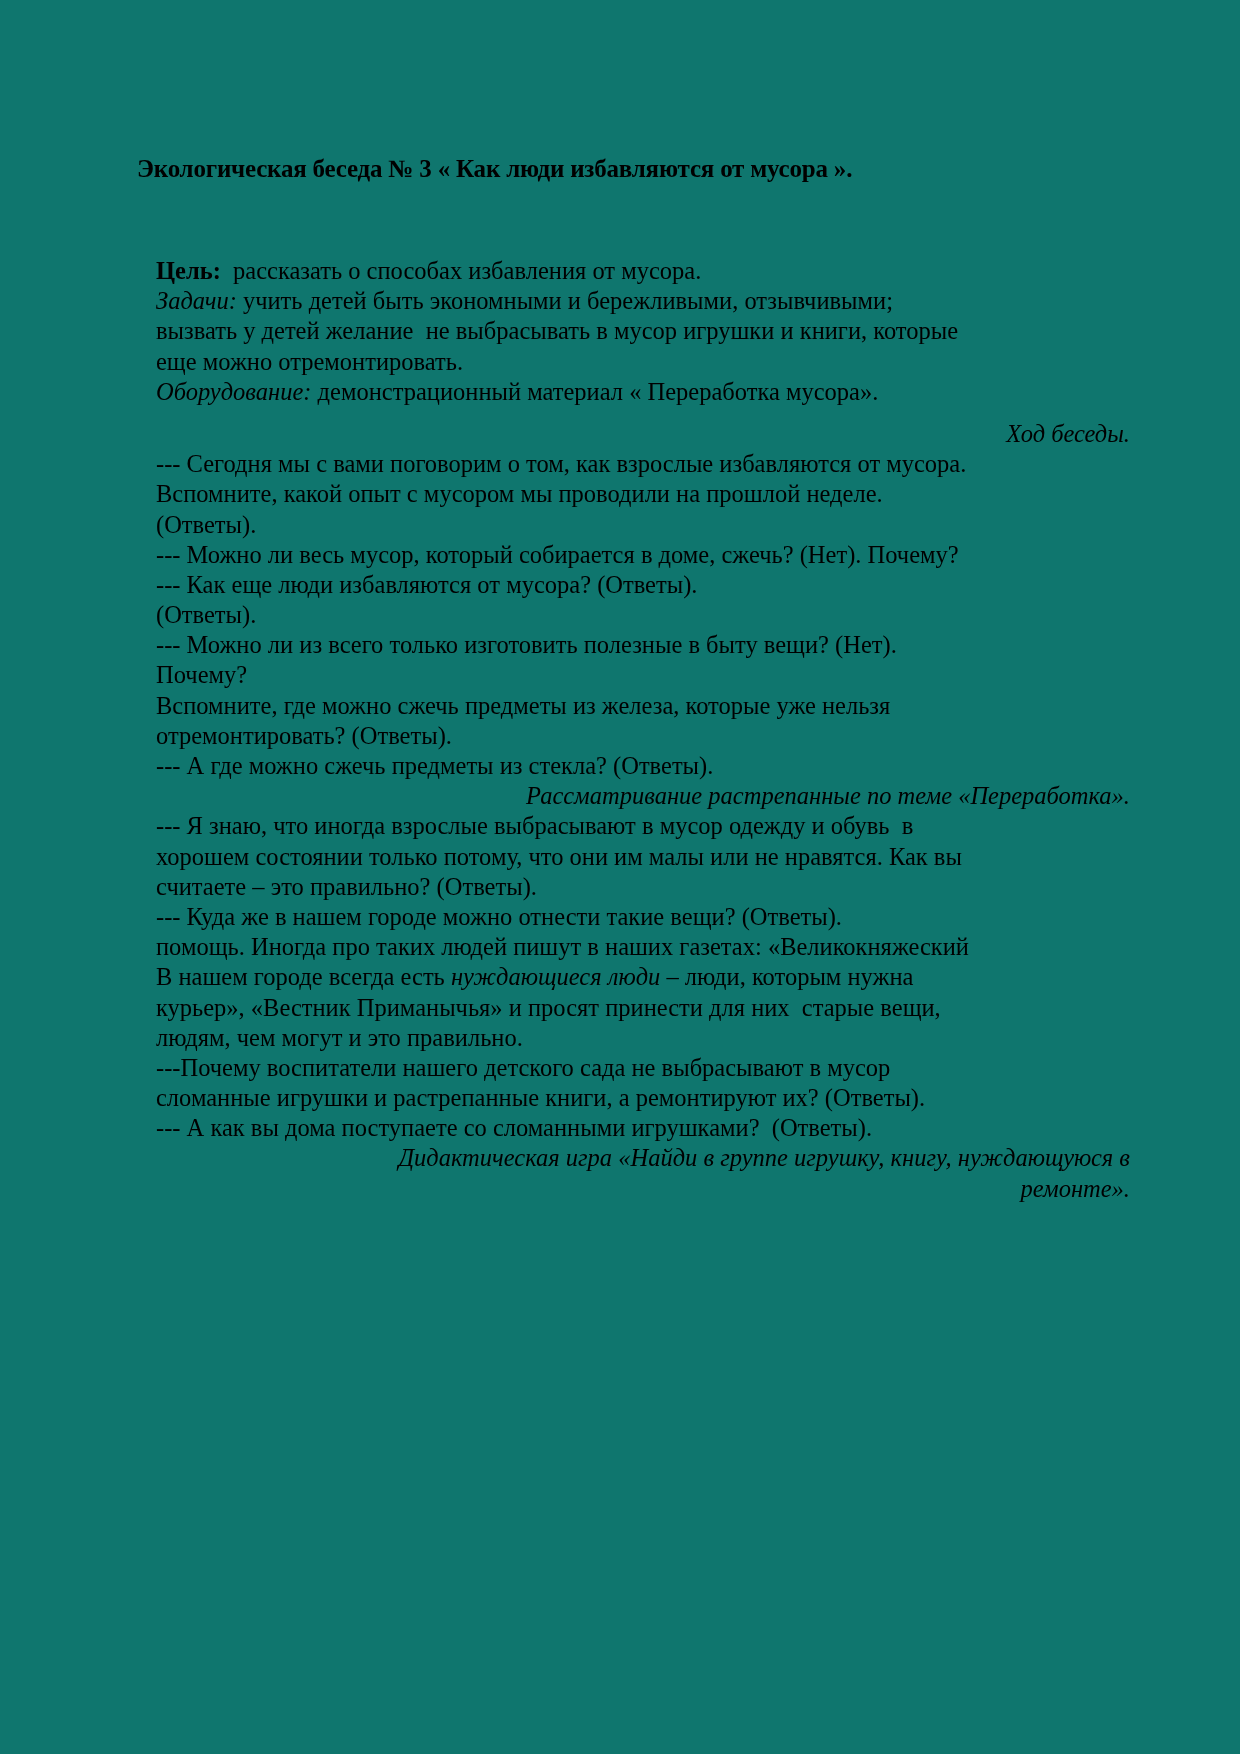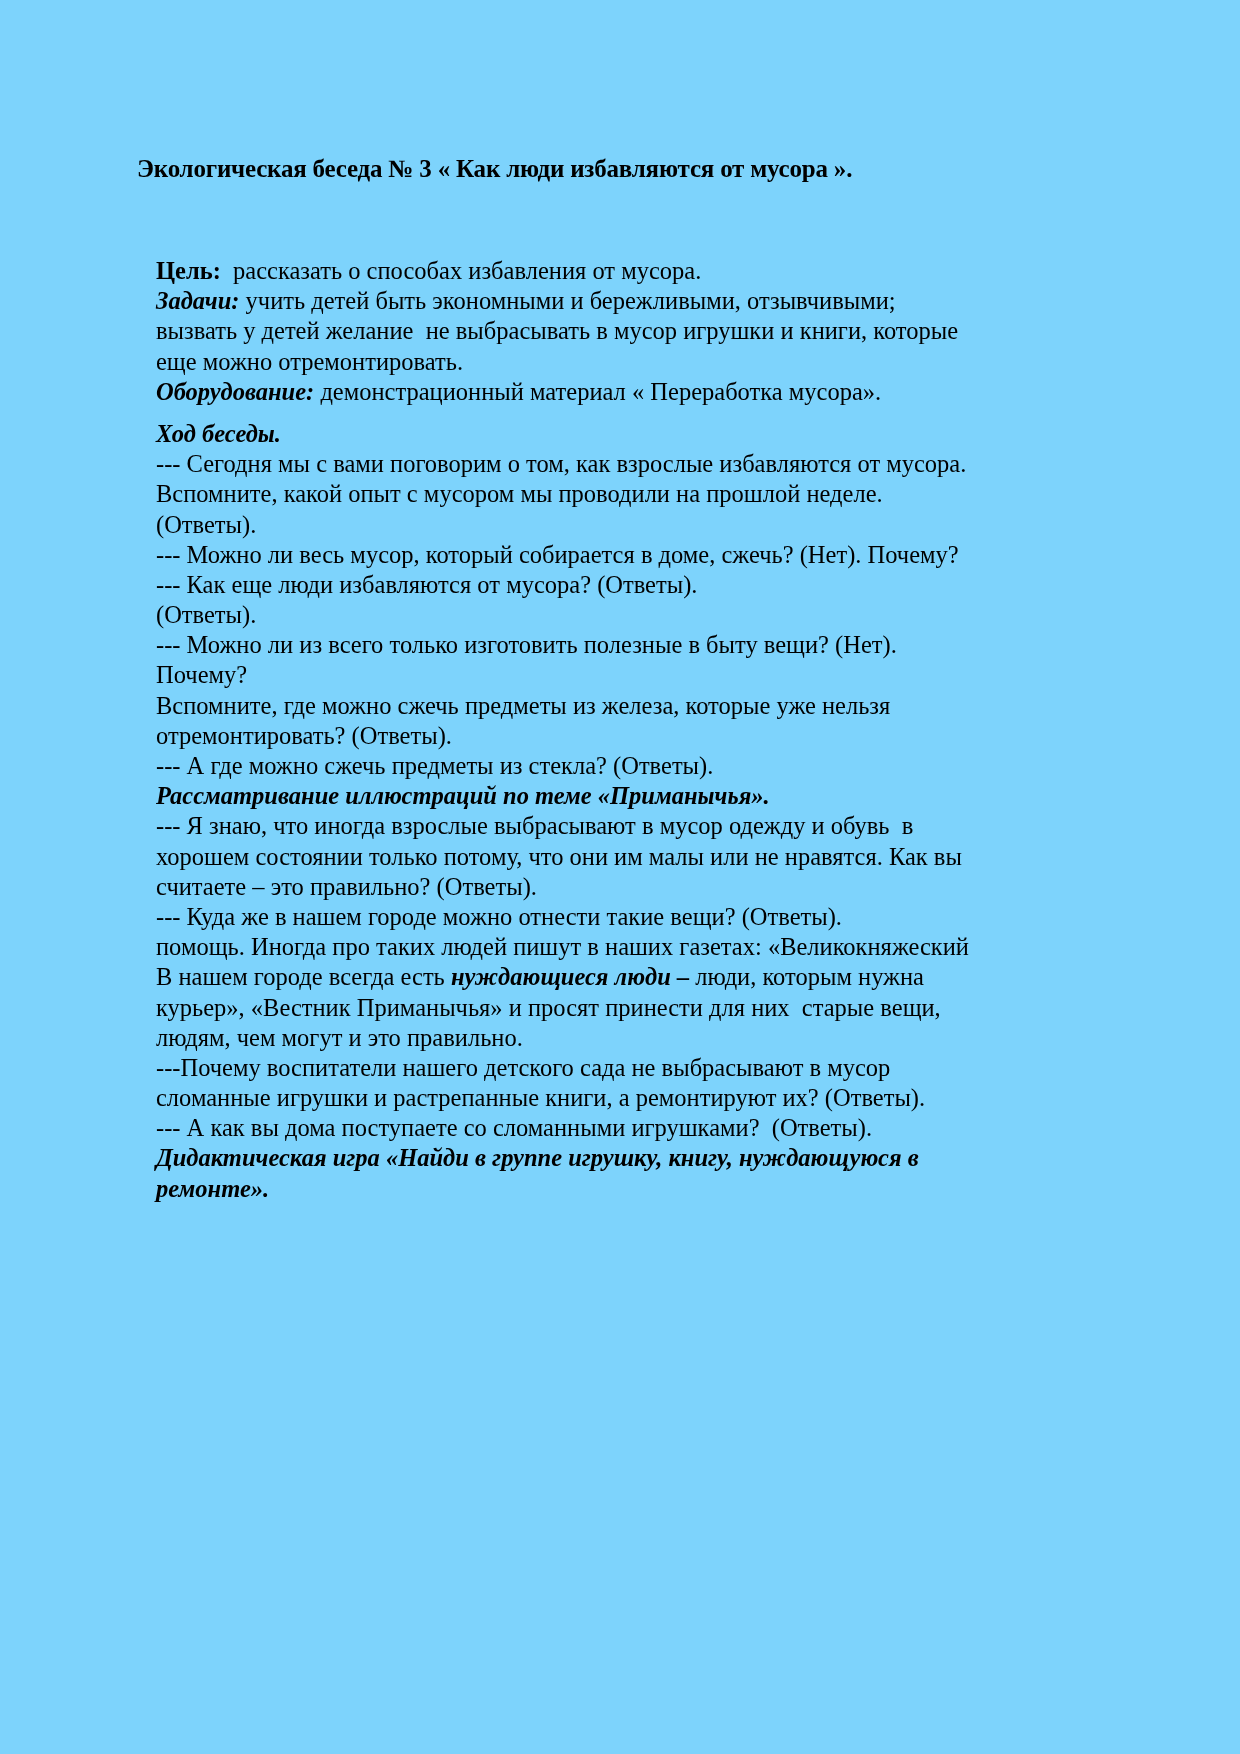--- a/index.html
+++ b/index.html
@@ -14,21 +14,21 @@
       overflow: hidden;
       font-family: "Liberation Serif", "DejaVu Serif", serif;
       color: #000000;
     }
     .page {
       position: absolute;
       left: 0;
       top: 0;
       width: 1240px;
       height: 1754px;
-      background: #7dd3fc;
+      background: #0f766e;
     }
     .title {
       position: absolute;
       left: 137px;
       top: 155px;
       font-size: 25px;
       font-weight: bold;
       white-space: nowrap;
       letter-spacing: -0.2px;
     }
@@ -44,21 +44,21 @@
       white-space: nowrap;
       display: block;
       height: 30.2px;
       margin-left: 26px;
     }
     .gap {
       display: block;
       height: 12px;
     }
     .b { font-weight: bold; }
-    .bi { font-weight: bold; font-style: italic; }
+    .bi { font-weight: normal; font-style: italic; text-align: right; }
   </style>
 </head>
 <body>
 
 <div class="page">
 
   <div class="title">Экологическая беседа № 3 « Как люди избавляются от мусора ».</div>
 
   <div class="body-text">
 
@@ -78,21 +78,21 @@
     <span class="line">(Ответы).</span>
     <span class="line">--- Можно ли весь мусор, который собирается в доме, сжечь? (Нет). Почему?</span>
     <span class="line">--- Как еще люди избавляются от мусора? (Ответы).</span>
     <span class="line">(Ответы).</span>
     <span class="line">--- Можно ли из всего только изготовить полезные в быту вещи? (Нет).</span>
     <span class="line">Почему?</span>
     <span class="line">Вспомните, где можно сжечь предметы из железа, которые уже нельзя</span>
     <span class="line">отремонтировать? (Ответы).</span>
     <span class="line">--- А где можно сжечь предметы из стекла? (Ответы).</span>
 
-    <span class="line bi">Рассматривание иллюстраций по теме «Приманычья».</span>
+    <span class="line bi">Рассматривание растрепанные по теме «Переработка».</span>
     <span class="line" style="white-space:pre">--- Я знаю, что иногда взрослые выбрасывают в мусор одежду и обувь  в</span>
     <span class="line">хорошем состоянии только потому, что они им малы или не нравятся. Как вы</span>
     <span class="line">считаете – это правильно? (Ответы).</span>
     <span class="line">--- Куда же в нашем городе можно отнести такие вещи? (Ответы).</span>
     <span class="line">помощь. Иногда про таких людей пишут в наших газетах: «Великокняжеский</span>
     <span class="line"><span style="white-space:pre">В нашем городе всегда есть </span><span class="bi">нуждающиеся люди –</span><span style="white-space:pre"> люди, которым нужна</span></span>
     <span class="line" style="white-space:pre">курьер», «Вестник Приманычья» и просят принести для них  старые вещи,</span>
     <span class="line">людям, чем могут и это правильно.</span>
     <span class="line">---Почему воспитатели нашего детского сада не выбрасывают в мусор</span>
     <span class="line">сломанные игрушки и растрепанные книги, а ремонтируют их? (Ответы).</span>

